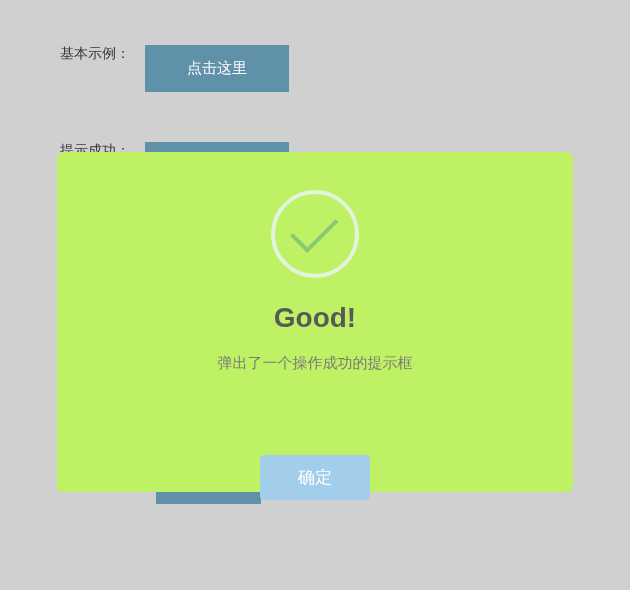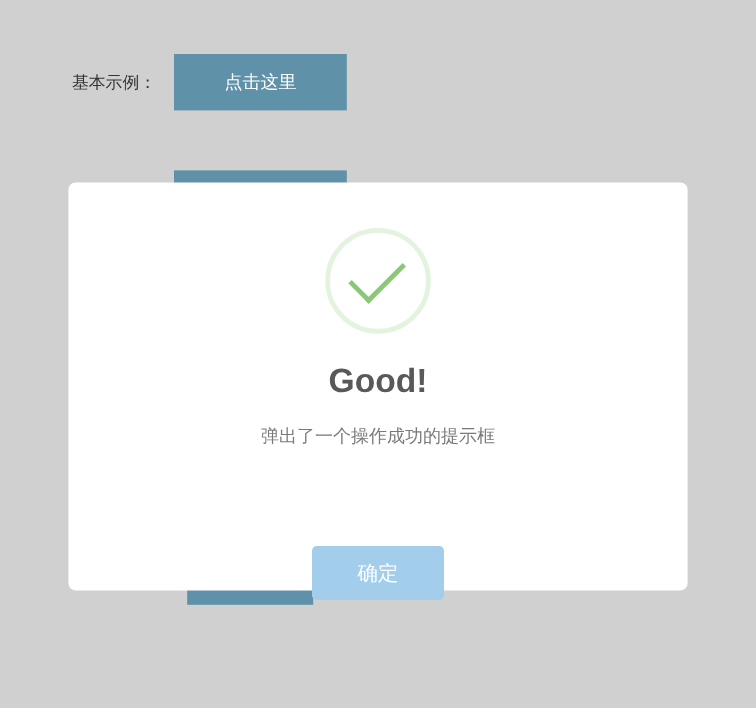--- a/index.html
+++ b/index.html
@@ -13,21 +13,20 @@
       background: #d0d0d0;
       font-family: "Microsoft YaHei", "PingFang SC", sans-serif;
       position: relative;
       overflow: hidden;
     }
     .background-content {
       padding: 45px 60px;
     }
     .row {
       display: flex;
-      align-items: center;
       margin-bottom: 50px;
     }
     .row-label {
       color: #333;
       font-size: 14px;
       margin-right: 15px;
     }
     .demo-button {
       background: #5f91a9;
       color: #fff;
@@ -50,21 +49,21 @@
       position: absolute;
       top: 0;
       left: 0;
       right: 0;
       bottom: 0;
       display: flex;
       justify-content: center;
       align-items: center;
     }
     .modal {
-      background: #ffffff;
+      background: #bef264;
       width: 516px;
       height: 340px;
       border-radius: 6px;
       text-align: center;
       padding: 38px 20px 30px;
       position: absolute;
       top: 152px;
       left: 57px;
     }
     .success-icon-wrap {

